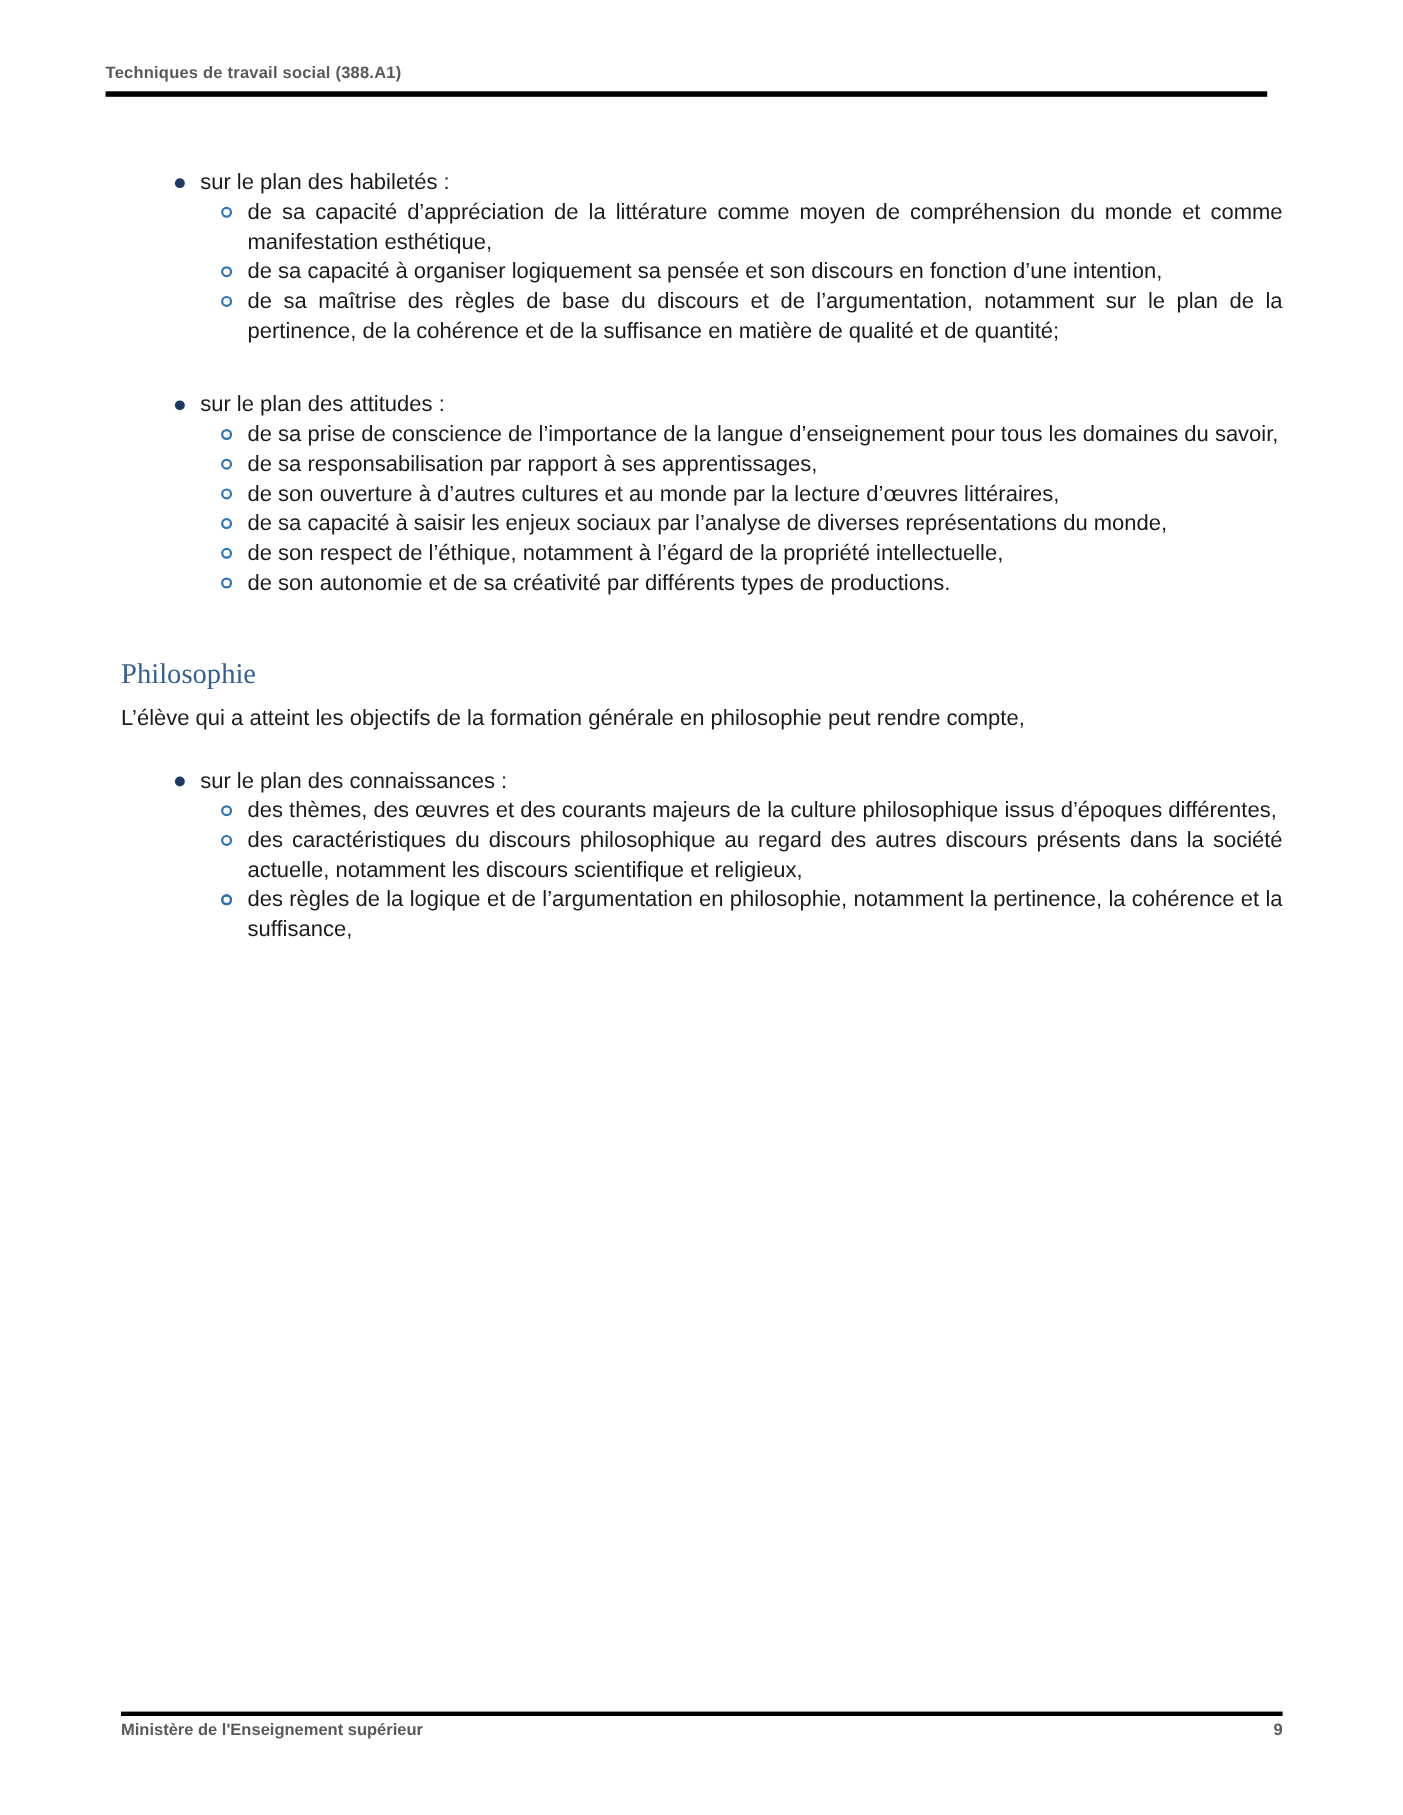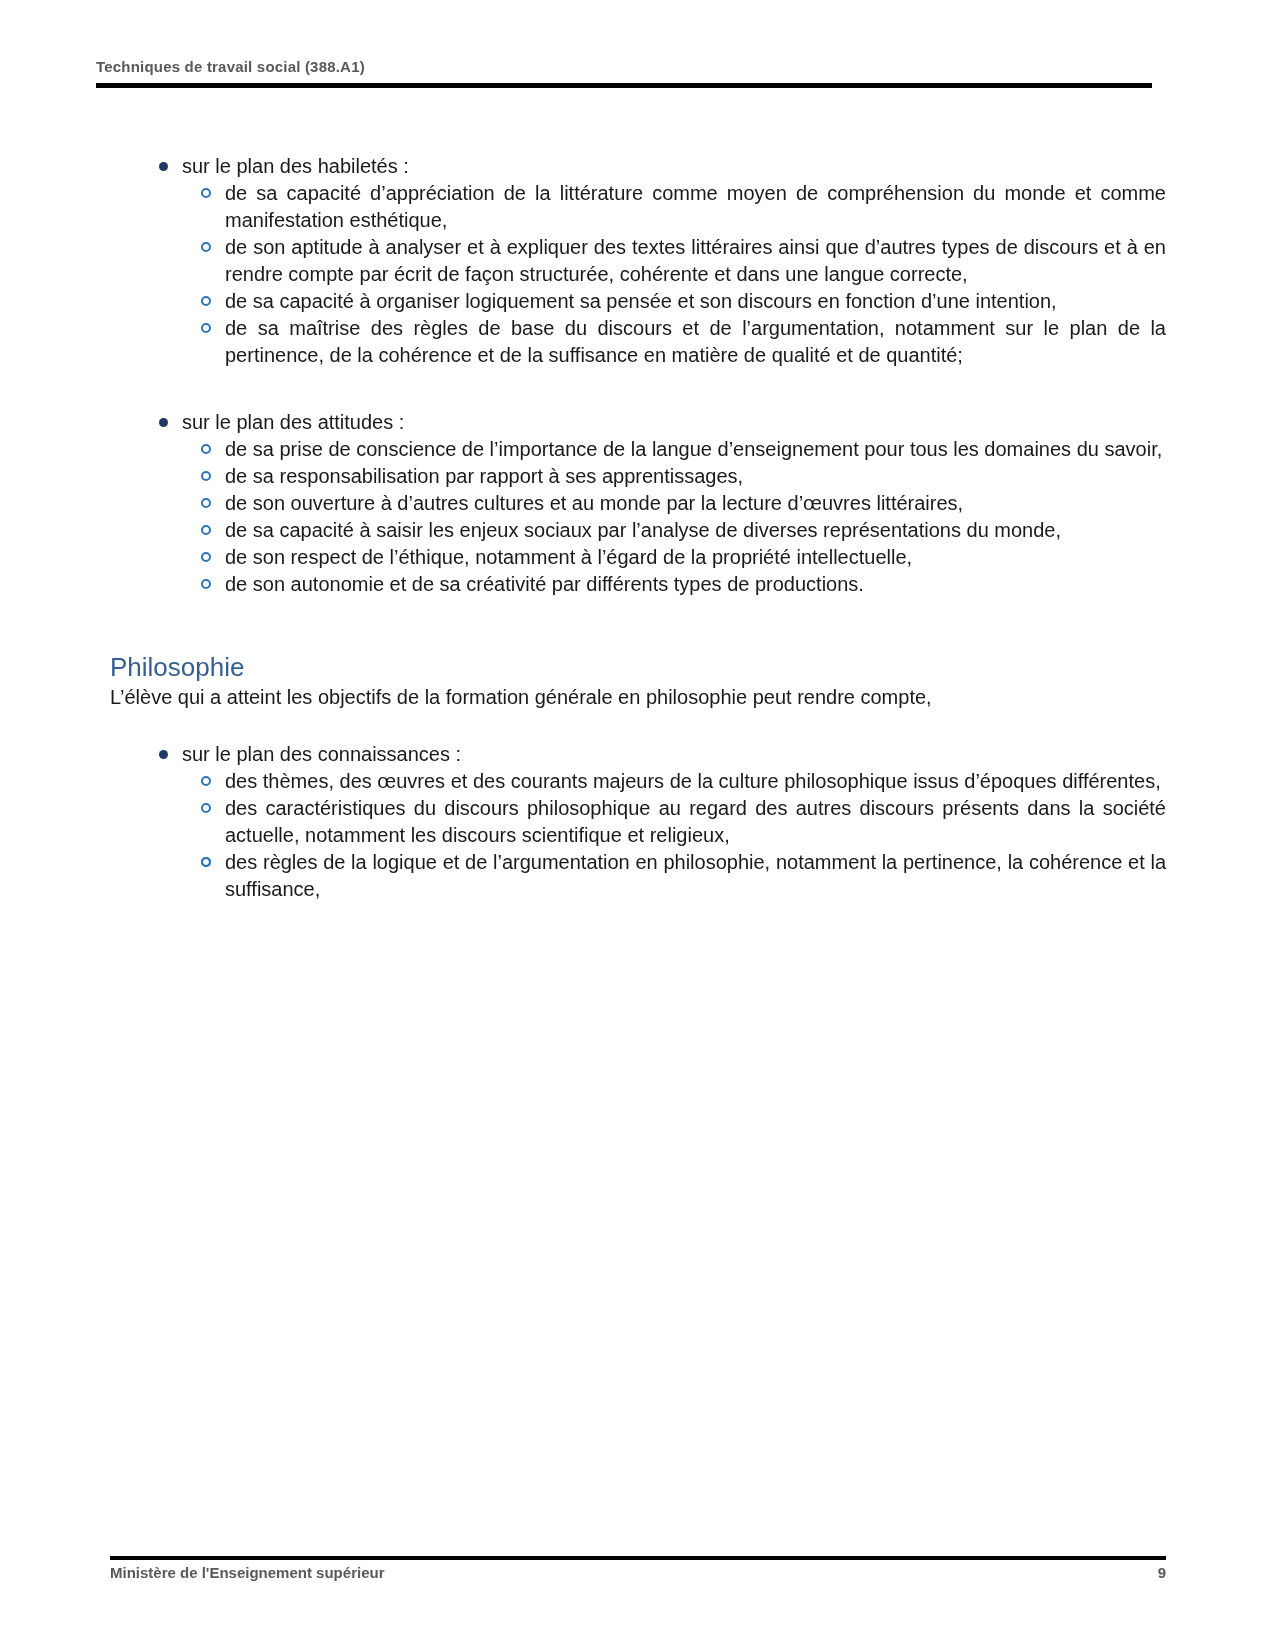--- a/index.html
+++ b/index.html
@@ -75,23 +75,24 @@
     border-radius:50%;
     border:2px solid var(--circle-blue);
     background:transparent;
   }
   .philo-heading{
     margin-top:52px;
     font-size:26px;
     line-height:34px;
     font-weight:normal;
     color:var(--heading-blue);
+    font-family:Liberation Serif, serif;
   }
   .intro{
-    margin-top:0;
+    margin-top:10px;
   }
   .bullet-group.last{margin-top:30px;}
   
   .footer{
     position:absolute;
     left:110px;
     width:1056px;
     top:1556px;
     border-top:4px solid var(--rule-black);
     padding-top:4px;
@@ -118,24 +119,20 @@
       <div class="group-title">
         <span class="dot"></span>
         <span>sur le plan des habiletés :</span>
       </div>
       <div class="sub-item">
         <span class="circle"></span>
         <span>de sa capacité d’appréciation de la littérature comme moyen de compréhension du monde et comme manifestation esthétique,</span>
       </div>
       <div class="sub-item">
         <span class="circle"></span>
-        <span>de son aptitude à analyser et à expliquer des textes littéraires ainsi que d’autres types de discours et à en rendre compte par écrit de façon structurée, cohérente et dans une langue correcte,</span>
-      </div>
-      <div class="sub-item">
-        <span class="circle"></span>
         <span>de sa capacité à organiser logiquement sa pensée et son discours en fonction d’une intention,</span>
       </div>
       <div class="sub-item">
         <span class="circle"></span>
         <span>de sa maîtrise des règles de base du discours et de l’argumentation, notamment sur le plan de la pertinence, de la cohérence et de la suffisance en matière de qualité et de quantité;</span>
       </div>
     </div>
 
     <div class="bullet-group" style="margin-top:40px;">
       <div class="group-title">

